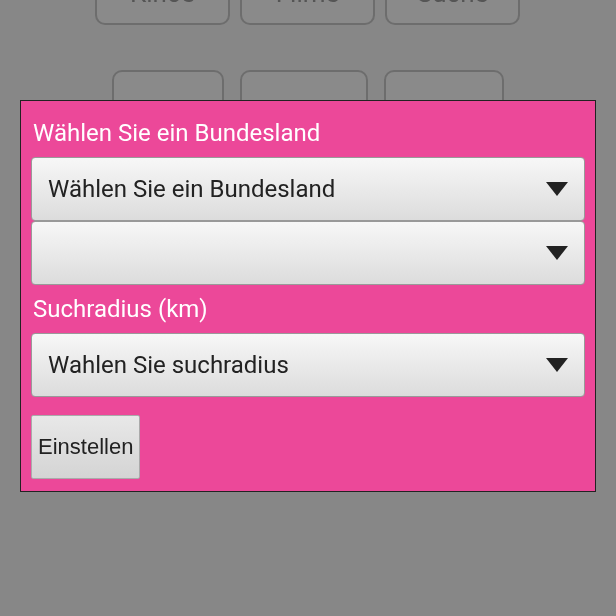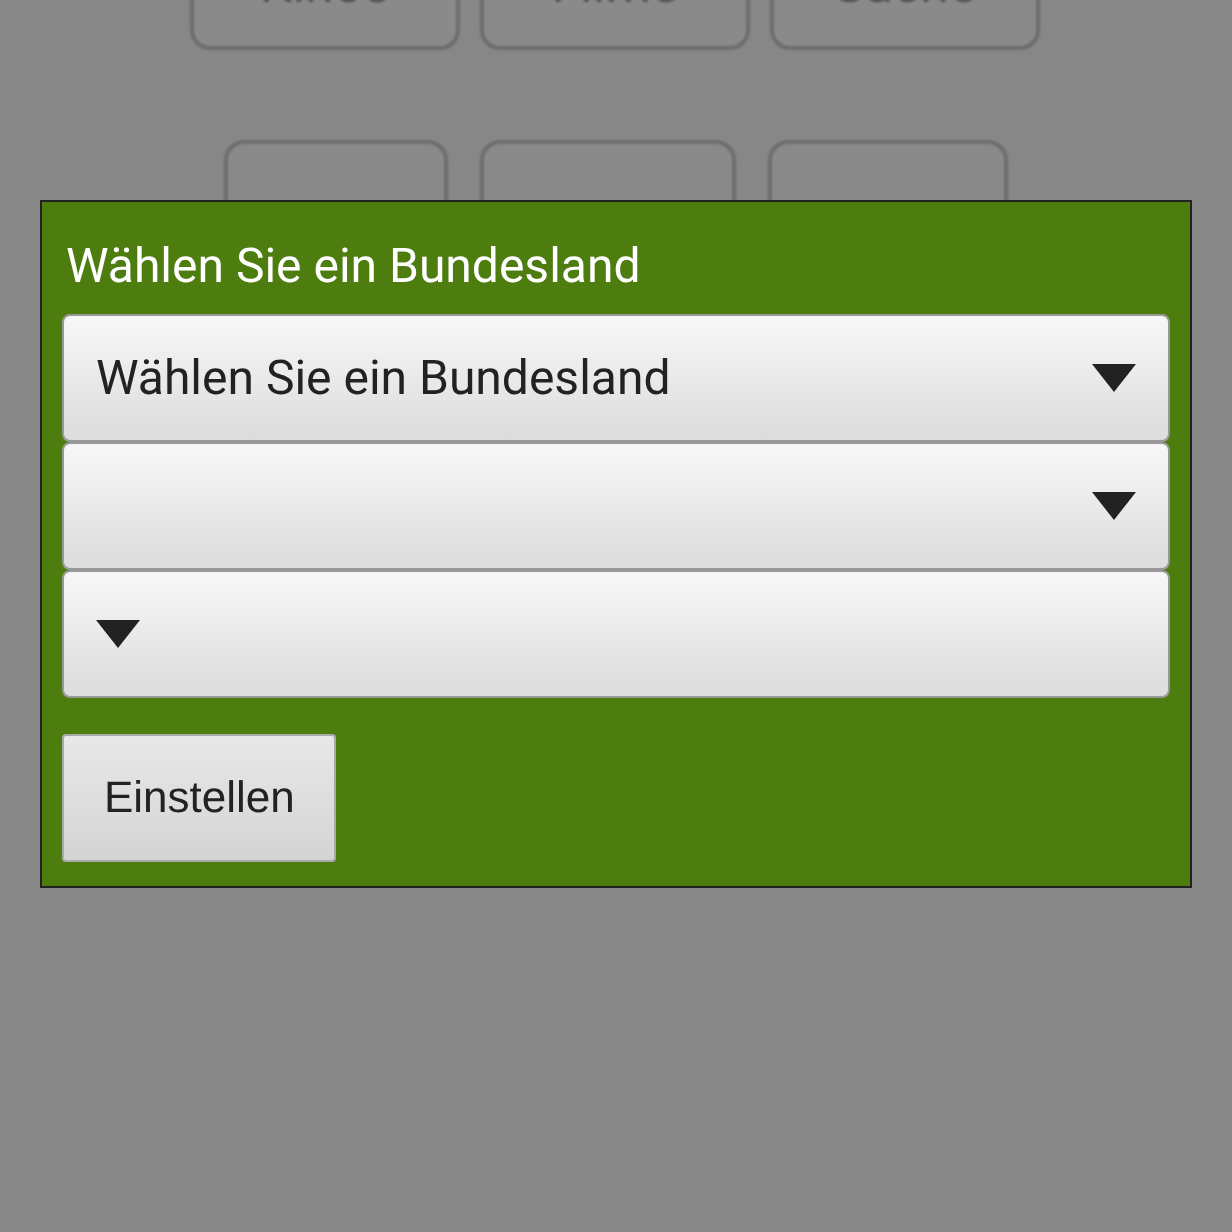--- a/index.html
+++ b/index.html
@@ -36,21 +36,21 @@
     .overlay-dim {
       position: absolute;
       inset: 0;
       background: rgba(0,0,0,0.02);
     }
     .dialog {
       position: absolute;
       left: 20px;
       right: 20px;
       top: 100px;
-      background: #4d7c0f;
+      background: #ec4899;
       padding: 8px 10px 12px 10px;
       border: 1px solid #222;
     }
     .section-label {
       color: #fff;
       font-size: 24px;
       padding: 10px 2px 10px 2px;
     }
     .spinner {
       width: 100%;
@@ -74,21 +74,21 @@
     .spinner-caret svg { display: block; }
     .dialog-buttons {
       display: flex;
       gap: 18px;
       margin-top: 18px;
     }
     .dlg-btn {
       background: linear-gradient(#e8e8e8, #d4d4d4);
       border: 1px solid #aaa;
       border-radius: 2px;
-      padding: 18px 20px;
+      padding: 18px 6px;
       font-size: 22px;
       color: #222;
       cursor: pointer;
     }
   </style>
 </head>
 <body>
 
 <div class="bg-layer">
   <div class="bg-btn" style="left:95px; top:-40px; width:135px; height:65px;">
@@ -132,21 +132,23 @@
 
   <div class="spinner">
     <span class="spinner-text"></span>
     <span class="spinner-caret">
       <svg width="22" height="14" viewBox="0 0 22 14">
           <polygon points="0,0 22,0 11,14" fill="#222"></polygon>
         </svg>
     </span>
   </div>
 
+  <div class="section-label">Suchradius (km)</div>
   <div class="spinner">
+    <span class="spinner-text">Wahlen Sie suchradius</span>
     <span class="spinner-caret">
       <svg width="22" height="14" viewBox="0 0 22 14">
           <polygon points="0,0 22,0 11,14" fill="#222"></polygon>
         </svg>
     </span>
   </div>
 
   <div class="dialog-buttons">
     <button class="dlg-btn">Einstellen</button>
   </div>

